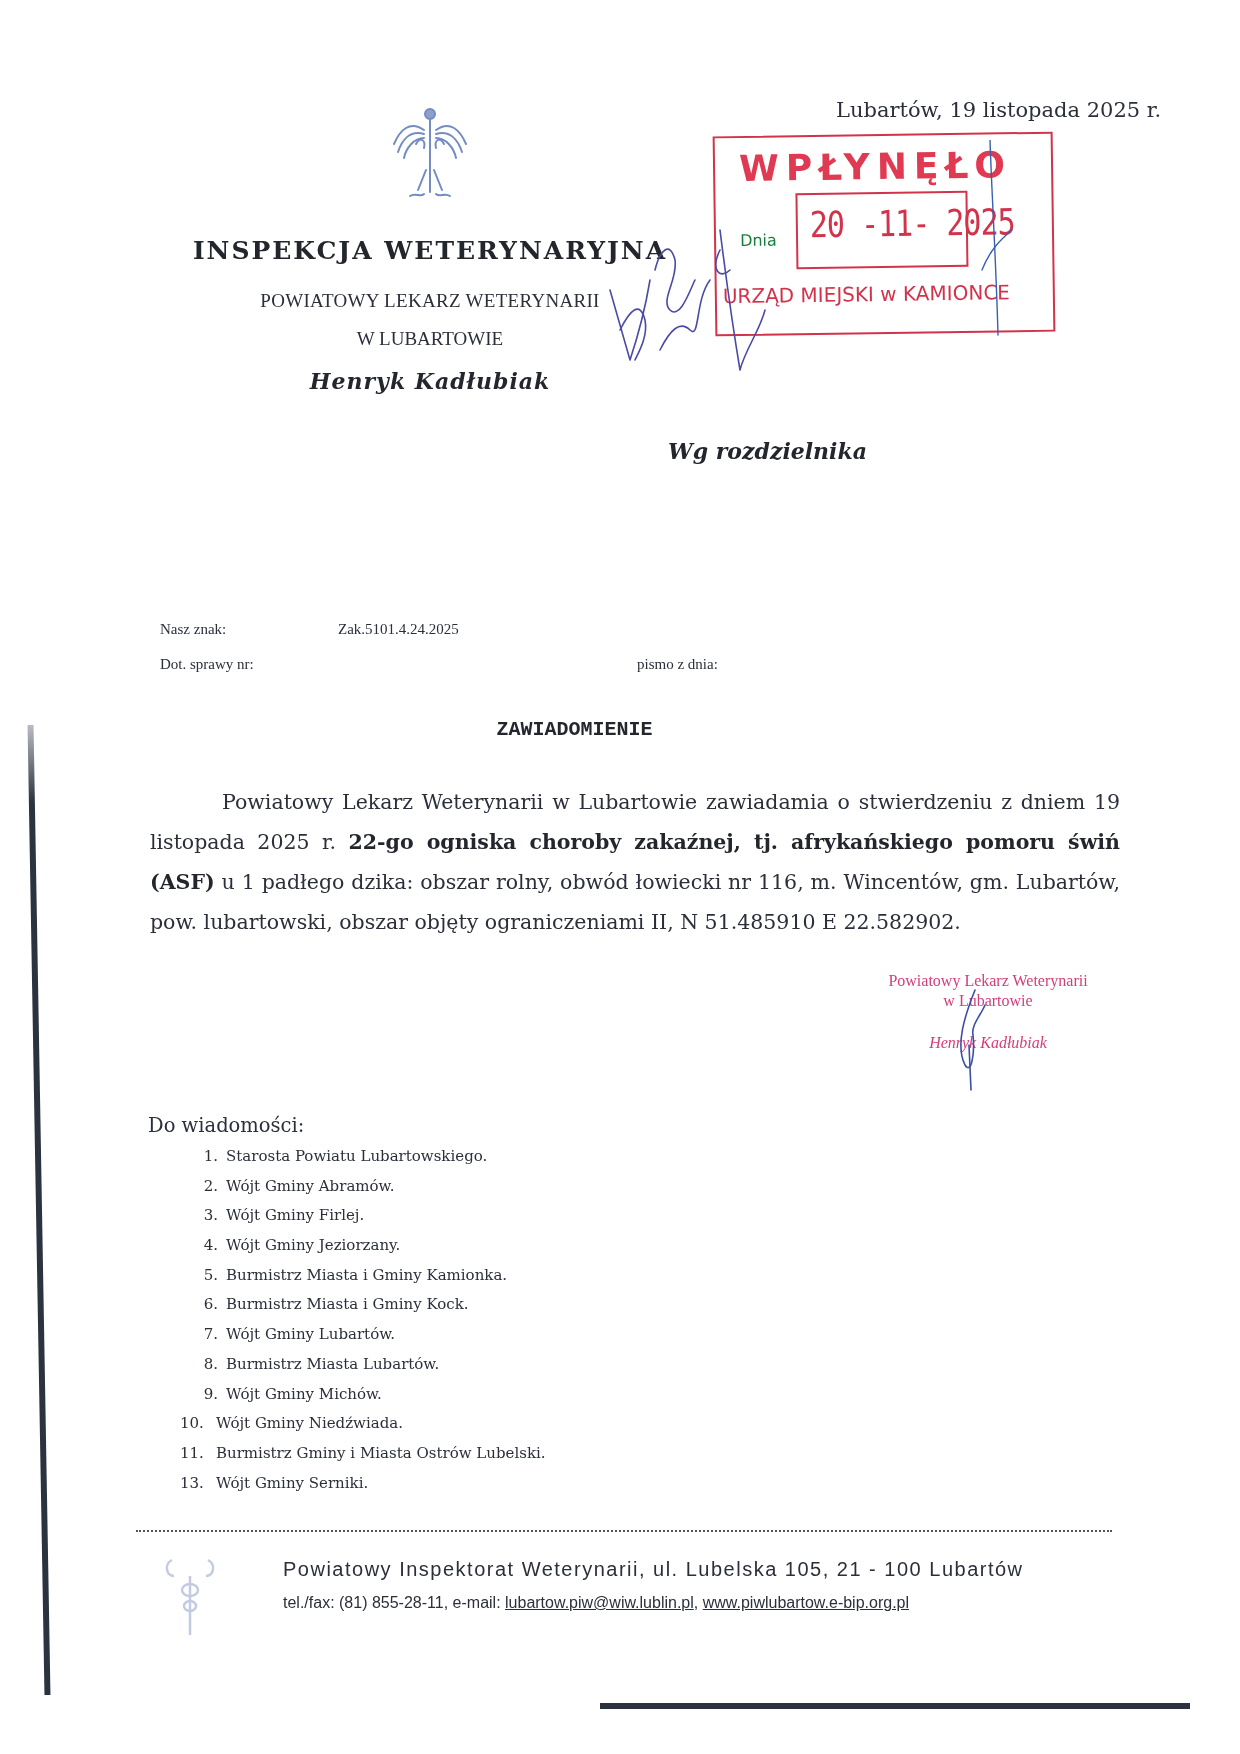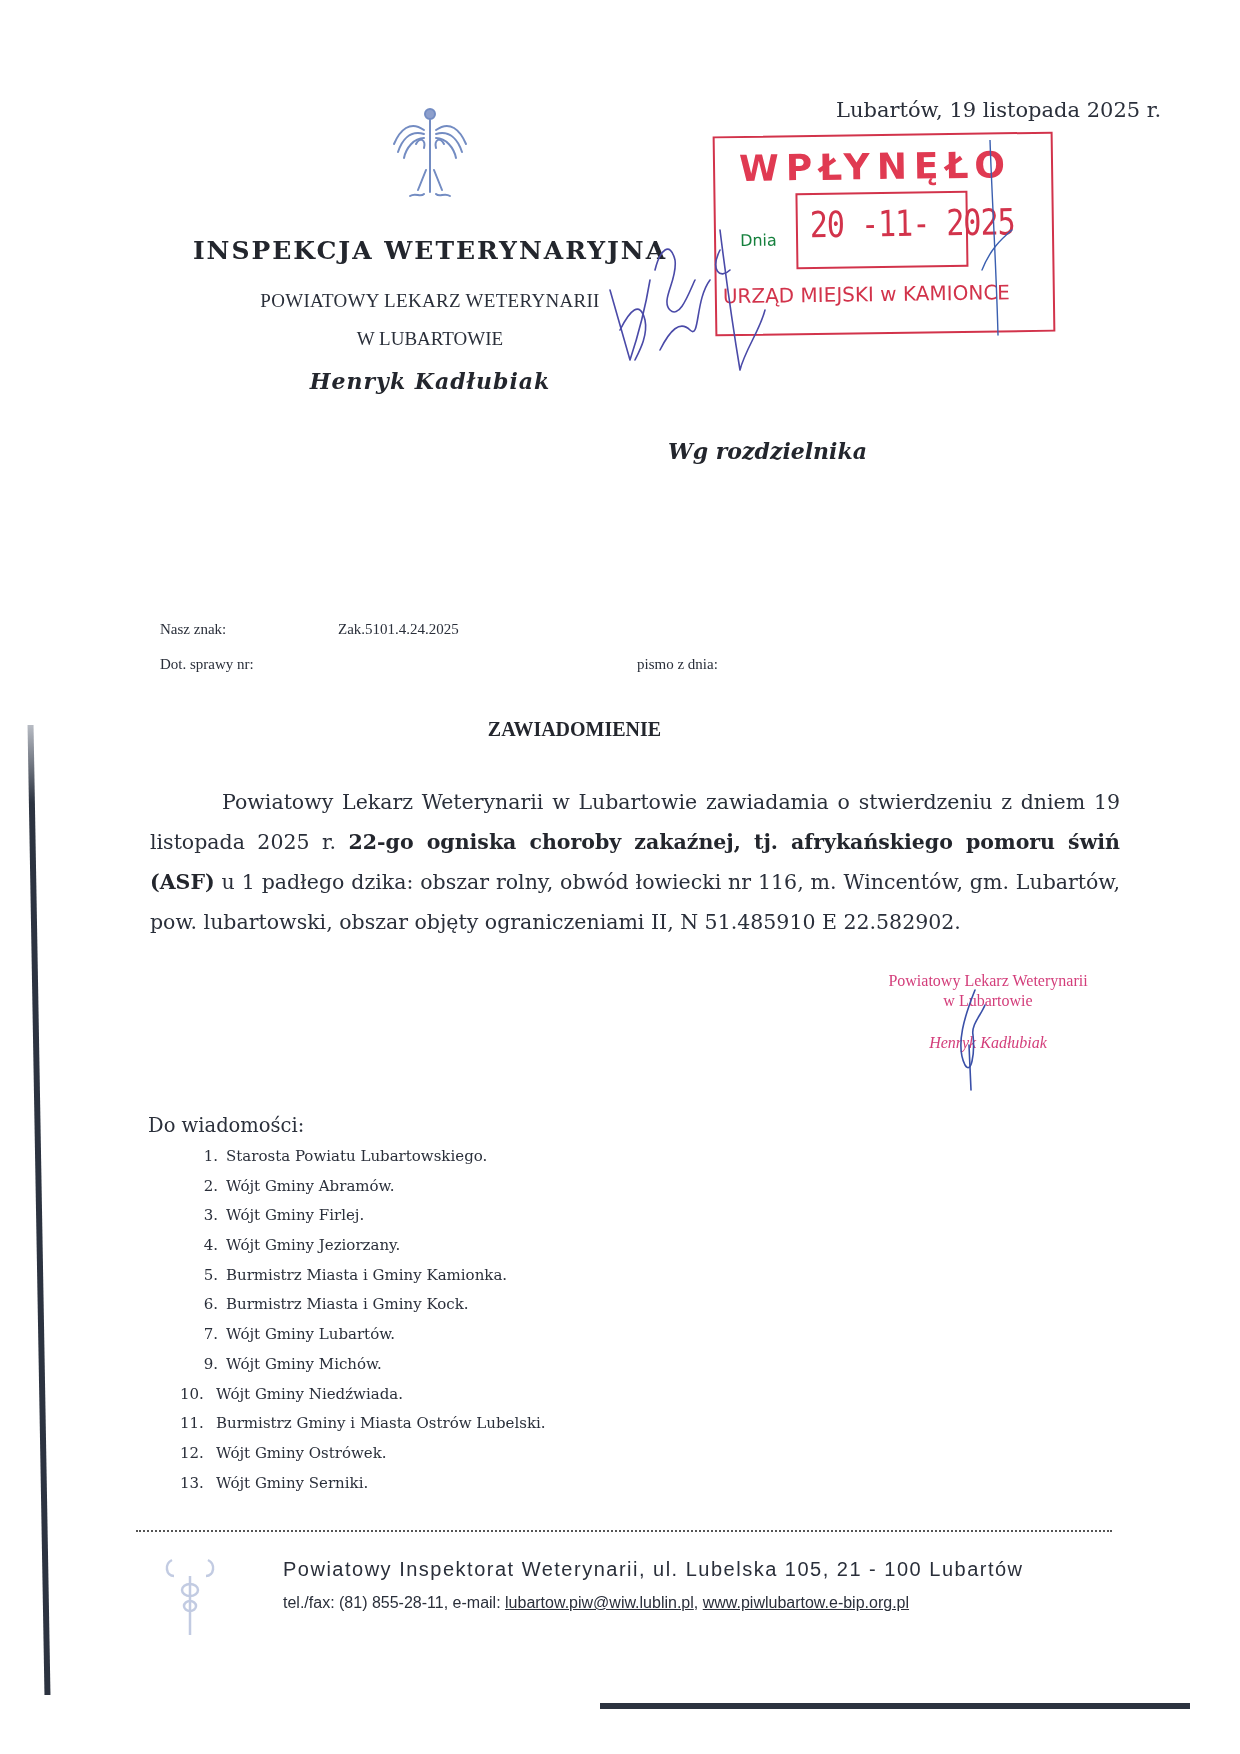--- a/index.html
+++ b/index.html
@@ -26,21 +26,21 @@
   #stamp-title { left:24px; top:10px; font-family:"DejaVu Sans", sans-serif; font-weight:bold; font-size:36px;
     color:#e03a52; letter-spacing:7px; }
   #stamp-inner { left:80px; top:56px; width:168px; height:72px; border:2px solid #d2334b; border-bottom-width:2px; }
   #stamp-dnia { left:24px; top:93px; font-family:"DejaVu Sans", sans-serif; font-size:16px; color:#15803d; }
   #stamp-date { left:94px; top:70px; font-family:"DejaVu Sans Mono", monospace; font-size:30px; color:#d2334b; letter-spacing:-1px; transform:scaleY(1.2); }
   #stamp-org { left:6px; top:146px; font-family:"DejaVu Sans", sans-serif; font-size:20px; color:#d2334b; }
   
   .sig path { fill:none; stroke:#4a4aa8; stroke-width:1.6; stroke-linecap:round; }
   #recipient-header { left:668px; top:438px; font-family:"DejaVu Serif", serif; font-style:italic; font-weight:bold; font-size:22px; color:#23262d; }
   .meta { font-family:"Liberation Serif", serif; font-size:15px; color:#2a2f3a; }
-  #doc-title { left:0; width:1149px; top:718px; text-align:center; font-family:Liberation Serif, serif; font-weight:bold; font-size:20px; color:#23262d; }
+  #doc-title { left:0; width:1149px; top:718px; text-align:center; font-family:Liberation Mono, monospace; font-weight:bold; font-size:20px; color:#23262d; }
   #body-text { left:150px; top:782px; width:970px; font-family:"DejaVu Serif", serif; font-size:20.5px;
     line-height:40px; text-align:justify; text-indent:72px; color:#2a2f3a; }
   #body-text b { color:#23262d; }
   #signature-block { left:848px; top:972px; width:280px; text-align:center; font-family:"Liberation Serif", serif; color:#d33d7a; }
   #signature-block .l1 { font-size:16px; }
   #signature-block .l2 { font-size:16px; margin-top:2px; }
   #signature-block .l3 { font-size:16px; font-style:italic; margin-top:24px; }
   #dist-title { left:148px; top:1114px; font-family:"DejaVu Serif", serif; font-size:19.5px; color:#2a2f3a; }
   #dist-list { left:180px; top:1142px; margin:0; padding:0; list-style:none; font-family:"DejaVu Serif", serif; font-size:15px; color:#2a2f3a; }
   #dist-list li { height:29.7px; line-height:29.7px; white-space:nowrap; }
@@ -121,24 +121,24 @@
 
 <div id="dist-title" class="abs">Do wiadomości:</div>
 <ul id="dist-list" class="abs">
     <li><span class="num">1.</span><span>Starosta Powiatu Lubartowskiego.</span></li>
     <li><span class="num">2.</span><span>Wójt Gminy Abramów.</span></li>
     <li><span class="num">3.</span><span>Wójt Gminy Firlej.</span></li>
     <li><span class="num">4.</span><span>Wójt Gminy Jeziorzany.</span></li>
     <li><span class="num">5.</span><span>Burmistrz Miasta i Gminy Kamionka.</span></li>
     <li><span class="num">6.</span><span>Burmistrz Miasta i Gminy Kock.</span></li>
     <li><span class="num">7.</span><span>Wójt Gminy Lubartów.</span></li>
+    <li><span class="num">8.</span><span>Burmistrz Miasta Lubartów.</span></li>
     <li><span class="num">9.</span><span>Wójt Gminy Michów.</span></li>
     <li><span class="num wide">10.</span><span>Wójt Gminy Niedźwiada.</span></li>
     <li><span class="num wide">11.</span><span>Burmistrz Gminy i Miasta Ostrów Lubelski.</span></li>
-    <li><span class="num wide">12.</span><span>Wójt Gminy Ostrówek.</span></li>
     <li><span class="num wide">13.</span><span>Wójt Gminy Serniki.</span></li>
   </ul>
 
 <div id="footer-rule" class="abs"></div>
 <svg id="footer-logo" class="abs" viewBox="0 0 60 90">
   <g fill="none" stroke="#a9b6d6" stroke-width="2.5" opacity="0.7">
     <path d="M12 10 C4 14, 6 26, 14 26 M48 10 C56 14, 54 26, 46 26"></path>
     <path d="M30 26 L30 85"></path>
     <ellipse cx="30" cy="40" rx="8" ry="6"></ellipse>
     <ellipse cx="30" cy="56" rx="6" ry="5"></ellipse>

